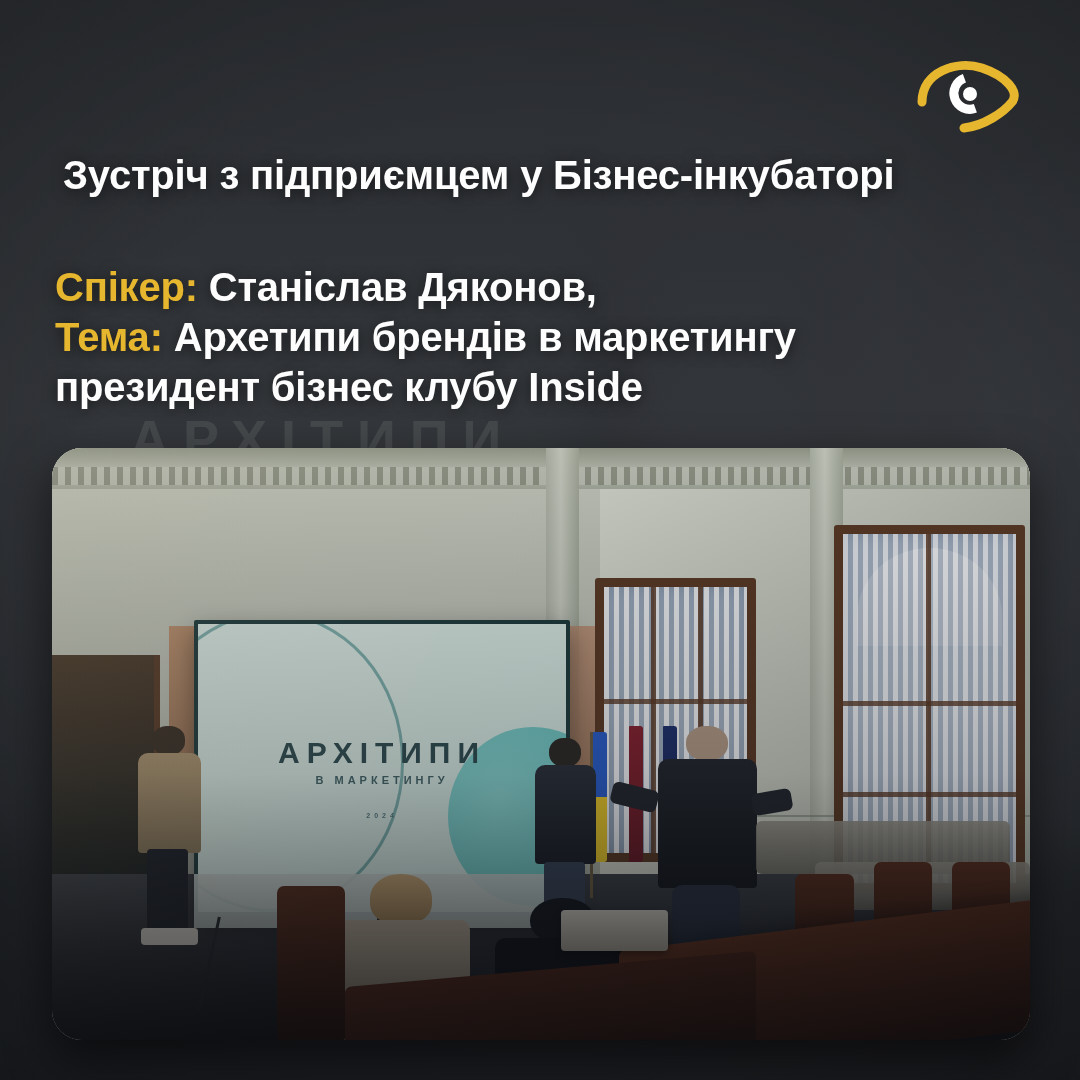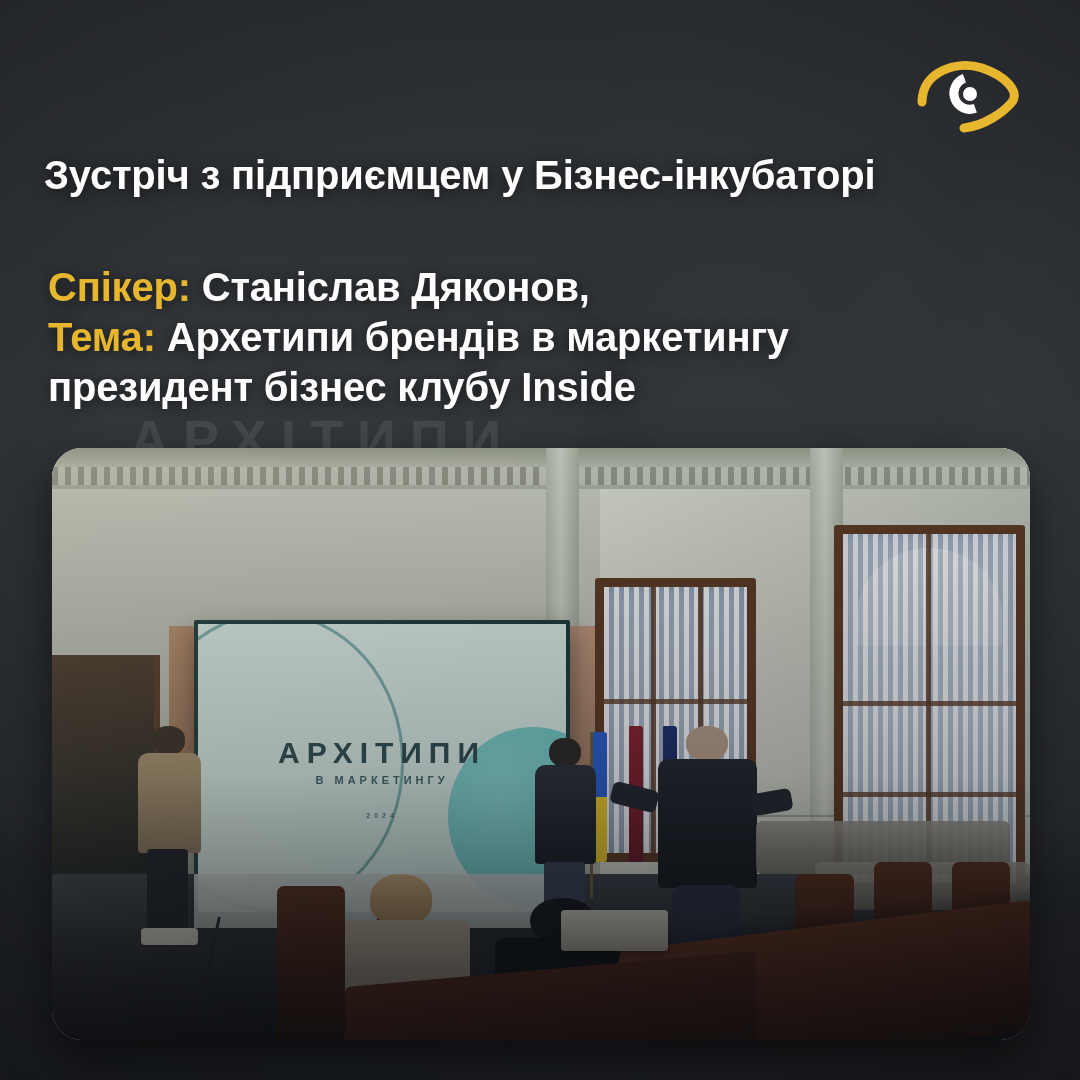--- a/index.html
+++ b/index.html
@@ -31,35 +31,35 @@
     position:absolute;left:130px;top:408px;
     font-size:54px;font-weight:700;letter-spacing:14px;
     color:rgba(205,205,200,.12);white-space:nowrap;user-select:none;
   }
 
   
   .logo{position:absolute;right:52px;top:48px;width:120px;height:96px;}
 
   
   .title{
-    position:absolute;left:44px;top:152px;width:920px;
+    position:absolute;left:63px;top:152px;width:920px;
     color:#fdfdfd;font-weight:800;font-size:40px;line-height:1.18;
     letter-spacing:-.2px;
     text-shadow:0 2px 14px rgba(0,0,0,.55);
   }
   .title .emoji{font-size:36px;}
 
   .meta{
     position:absolute;left:48px;top:262px;width:950px;
     color:#fdfdfd;font-weight:800;font-size:40px;line-height:1.25;
     letter-spacing:-.2px;
     text-shadow:0 2px 14px rgba(0,0,0,.55);
   }
   .meta .k{color:#e7b62f;}
-  .meta-row{white-space:nowrap;}
+  .meta-row{white-space:nowrap;margin-left:7px;}
 
   
   .photo{
     position:absolute;left:52px;top:448px;width:978px;height:592px;
     border-radius:30px;overflow:hidden;
     box-shadow:0 18px 46px rgba(0,0,0,.55);
   }
   .photo-inner{position:absolute;inset:0;}
 
   

